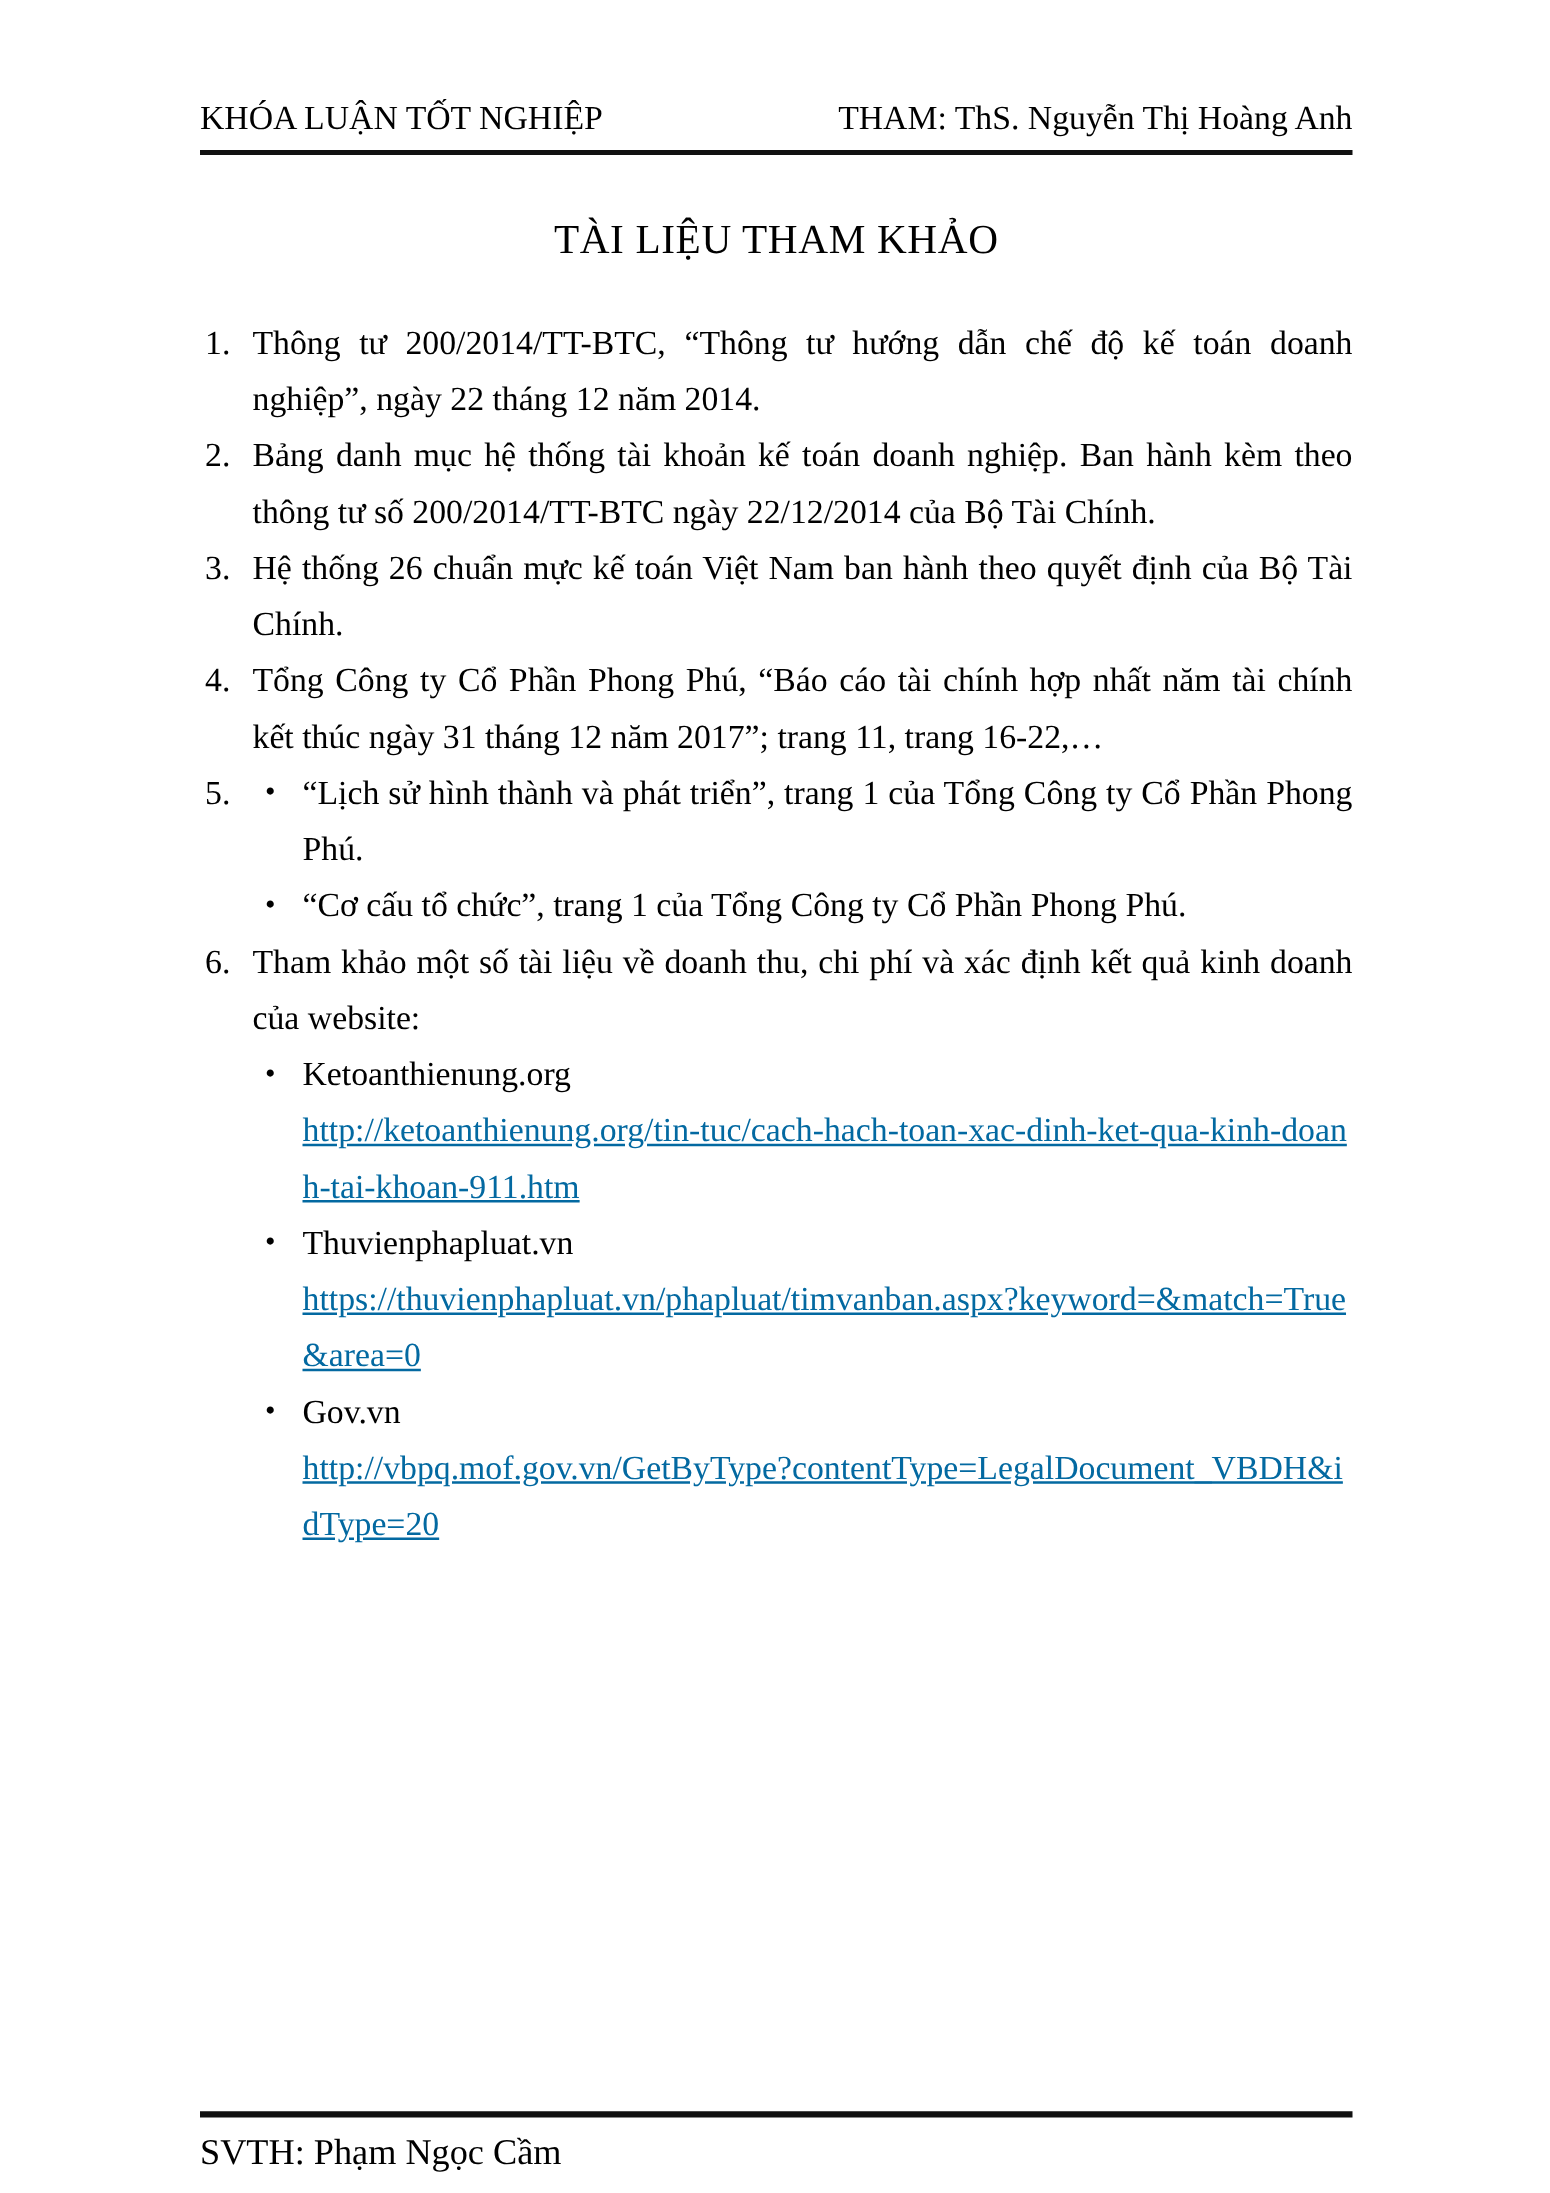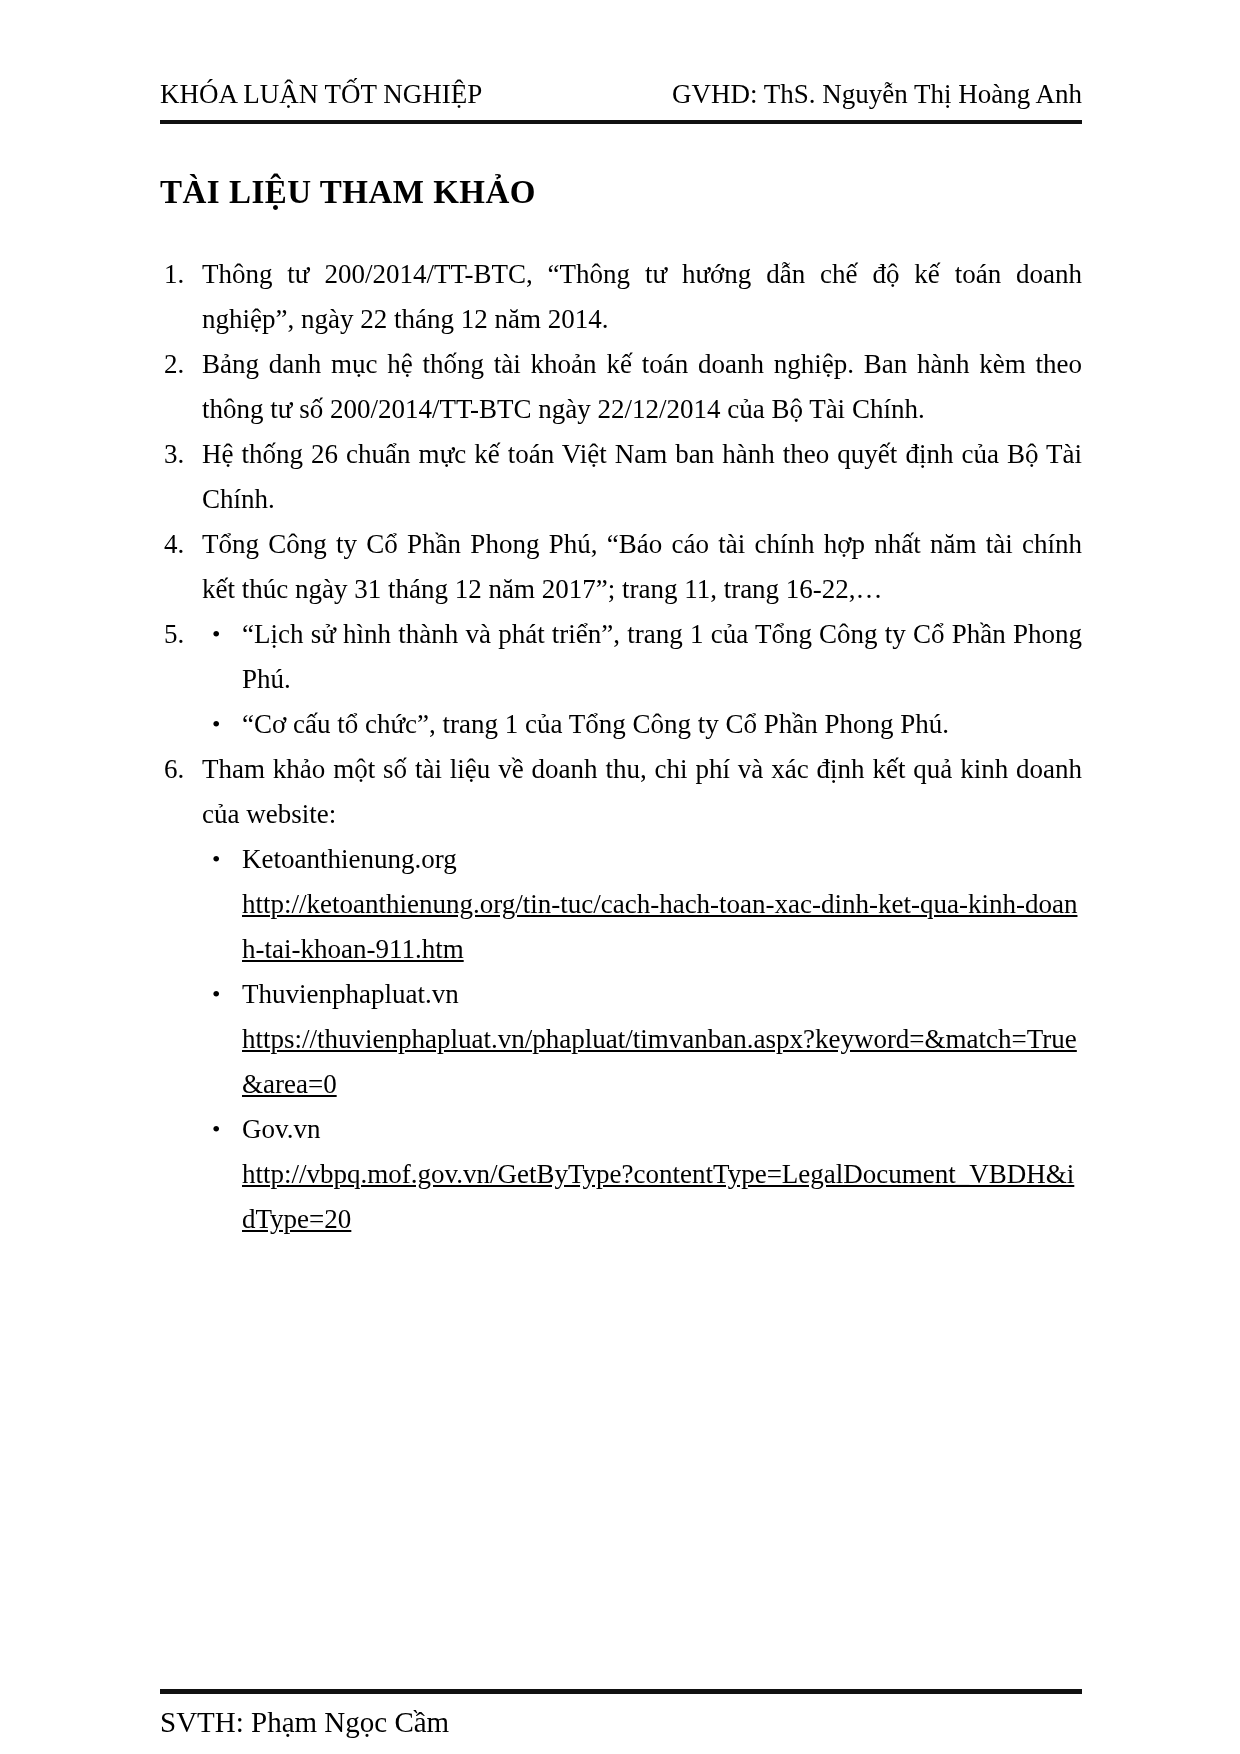--- a/index.html
+++ b/index.html
@@ -21,21 +21,22 @@
     display: flex;
     justify-content: space-between;
     align-items: flex-end;
     font-size: 27px;
     line-height: 32px;
     padding-bottom: 10px;
     border-bottom: 4px solid #111111;
   }
   .doc-title {
     margin-top: 48px;
-    font-weight: bold;
+    text-align: center;
+    font-weight: normal;
     font-size: 33px;
     line-height: 40px;
     letter-spacing: 0.5px;
   }
   .ref-list {
     margin-top: 40px;
     font-size: 27px;
     line-height: 45px;
   }
   .ref-item { display: flex; }
@@ -52,21 +53,21 @@
     margin-left: 10px;
   }
   .bullet-dot {
     width: 30px;
     flex-shrink: 0;
     font-size: 24px;
   }
   .bullet-text { flex: 1; min-width: 0; text-align: justify; }
   a.doc-link {
     display: block;
-    color: #000000;
+    color: #0369a1;
     text-decoration: underline;
     word-break: break-all;
     text-align: left;
   }
   .doc-footer {
     position: absolute;
     left: 160px;
     right: 158px;
     bottom: 16px;
     border-top: 5px solid #111111;
@@ -75,21 +76,21 @@
     line-height: 32px;
   }
 </style>
 </head>
 <body>
 
 <div class="page">
 
   <div class="doc-header">
     <span>KHÓA LUẬN TỐT NGHIỆP</span>
-    <span>GVHD: ThS. Nguyễn Thị Hoàng Anh</span>
+    <span>THAM: ThS. Nguyễn Thị Hoàng Anh</span>
   </div>
 
   <div class="doc-title">TÀI LIỆU THAM KHẢO</div>
 
   <div class="ref-list">
       <div class="ref-item">
         <span class="ref-num">1.</span>
         <div class="ref-body">
           <div class="ref-para"><span>Thông tư 200/2014/TT-BTC, “Thông tư hướng dẫn chế độ kế toán doanh nghiệp”, ngày 22 tháng 12 năm 2014.</span></div>
         </div>

